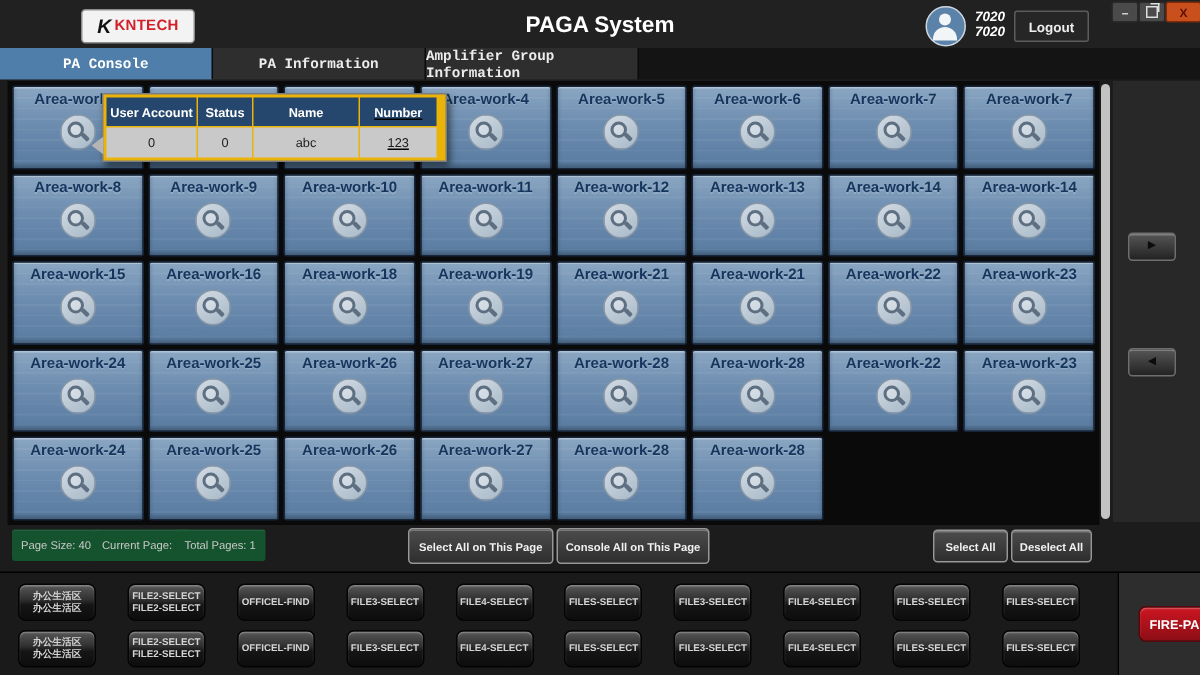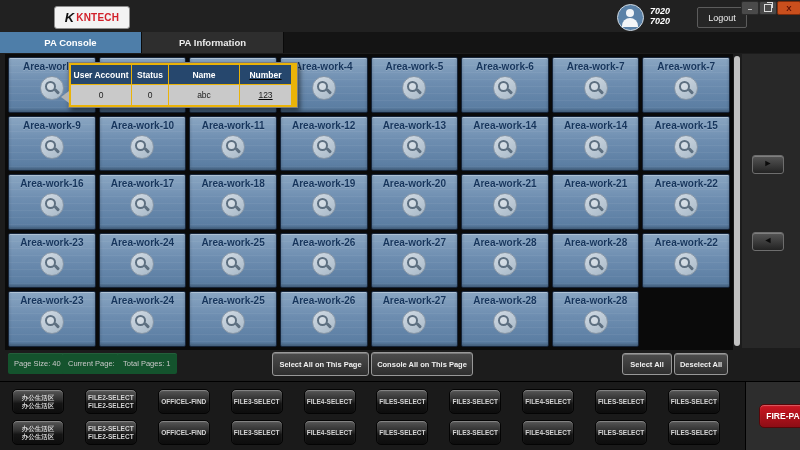--- a/index.html
+++ b/index.html
@@ -15,33 +15,33 @@
   .logo .kmark{color:#111;font-weight:bold;font-style:italic;font-size:13px;line-height:13px;}
   .logo .brand{color:#d2202a;font-weight:bold;font-size:10px;letter-spacing:.2px;}
   .apptitle{position:absolute;left:0;right:0;top:8px;text-align:center;color:#fff;
     font-size:15px;font-weight:bold;pointer-events:none;}
   .avatar{position:absolute;left:617px;top:4px;width:25px;height:25px;border-radius:50%;
     background:#5b82a8;border:1px solid #cfd8e0;}
   .avatar::before{content:"";position:absolute;left:8px;top:4px;width:8px;height:8px;border-radius:50%;background:#f2f5f8;}
   .avatar::after{content:"";position:absolute;left:4px;top:13px;width:16px;height:9px;border-radius:8px 8px 0 0;background:#f2f5f8;}
   .uid{position:absolute;left:650px;top:6px;color:#fff;font-size:9px;font-weight:bold;line-height:10px;font-style:italic;}
   .logoutbtn{position:absolute;left:676px;top:7px;width:48px;height:19px;background:#262626;
-    border:1px solid #5c5c5c;border-radius:2px;color:#eee;font-size:9px;font-weight:normal;
-    display:flex;align-items:center;justify-content:center;margin-left:21px;}
+    border:1px solid #5c5c5c;border-radius:2px;color:#eee;font-size:9px;font-weight:bold;
+    display:flex;align-items:center;justify-content:center;}
   .winctl{position:absolute;top:1px;height:12px;border-radius:2px;display:flex;align-items:center;
     justify-content:center;font-size:8px;font-weight:bold;color:#e8e8e8;}
   .wmin{left:741px;width:16px;background:#4a4a4a;border:1px solid #2a2a2a;}
   .wrest{left:759px;width:16px;background:#4a4a4a;border:1px solid #2a2a2a;}
   .wrest .sq{width:6px;height:6px;border:1px solid #ddd;position:relative;}
   .wrest .sq::before{content:"";position:absolute;left:2px;top:-3px;width:5px;height:5px;border:1px solid #ddd;border-bottom:none;border-left:none;}
   .wclose{left:777px;width:22px;background:#c94f1d;border:1px solid #7c2c0c;color:#5c1005;}
   
   .tabrow{position:absolute;left:0;top:32px;width:800px;height:21px;background:#141414;}
   .tab{position:absolute;top:0;height:21px;display:flex;align-items:center;justify-content:center;
-    font-size:9.5px;font-weight:bold;color:#ececec;background:#2e2e2e;border-right:1px solid #0a0a0a;}
+    font-size:9.5px;font-weight:bold;color:#ececec;background:#2e2e2e;border-right:1px solid #0a0a0a;font-family:Liberation Mono, monospace;}
   .tab.active{background:#4e7ea9;color:#fff;}
   .tab1{left:0;width:141px;} .tab2{left:142px;width:141px;} .tab3{left:284px;width:141px;}
   
   .gridwrap{position:absolute;left:5px;top:54px;width:722px;height:290px;background:#0a0a0a;
     padding:3px;display:grid;grid-template-columns:repeat(8,1fr);grid-template-rows:repeat(5,1fr);gap:3px;}
   .cell{background:
       repeating-linear-gradient(180deg,rgba(255,255,255,0.05) 0 1px,rgba(0,0,0,0) 1px 7px),
       linear-gradient(180deg,#8aa6c2 0%,#6d8db0 45%,#587ba0 100%);
     border:1px solid #16253a;border-radius:2px;
     box-shadow:inset 0 1px 0 rgba(255,255,255,.3), inset 0 -2px 3px rgba(0,0,0,.25);
@@ -103,36 +103,38 @@
     box-shadow:inset 0 1px 1px rgba(255,255,255,.3);}
 </style>
 </head>
 <body>
 
 <div class="topbar">
   <div class="logo">
     <span class="kmark">K</span>
     <span class="brand">KNTECH</span>
   </div>
+  <div class="apptitle">PAGA System</div>
   <div class="avatar"></div>
   <div class="uid">
     <div>7020</div>
     <div>7020</div>
   </div>
   <div class="logoutbtn">Logout</div>
   <div class="winctl wmin">–</div>
   <div class="winctl wrest">
       <span class="sq"></span>
     </div>
   <div class="winctl wclose">X</div>
 </div>
 
 <div class="tabrow">
   <div class="tab tab1 active">PA Console</div>
   <div class="tab tab2">PA Information</div>
+  <div class="tab tab3">Amplifier Group Information</div>
 </div>
 
 <div class="gridwrap">
     <div class="cell">
       <div class="cl">Area-work-1</div>
       <div class="mag"></div>
     </div>
     <div class="cell">
       <div class="cl">Area-work-2</div>
       <div class="mag"></div>
@@ -155,20 +157,24 @@
     </div>
     <div class="cell">
       <div class="cl">Area-work-7</div>
       <div class="mag"></div>
     </div>
     <div class="cell">
       <div class="cl">Area-work-7</div>
       <div class="mag"></div>
     </div>
     <div class="cell">
+      <div class="cl">Area-work-8</div>
+      <div class="mag"></div>
+    </div>
+    <div class="cell">
       <div class="cl">Area-work-9</div>
       <div class="mag"></div>
     </div>
     <div class="cell">
       <div class="cl">Area-work-10</div>
       <div class="mag"></div>
     </div>
     <div class="cell">
       <div class="cl">Area-work-11</div>
       <div class="mag"></div>
@@ -191,33 +197,25 @@
     </div>
     <div class="cell">
       <div class="cl">Area-work-15</div>
       <div class="mag"></div>
     </div>
     <div class="cell">
       <div class="cl">Area-work-16</div>
       <div class="mag"></div>
     </div>
     <div class="cell">
-      <div class="cl">Area-work-17</div>
-      <div class="mag"></div>
-    </div>
-    <div class="cell">
       <div class="cl">Area-work-18</div>
       <div class="mag"></div>
     </div>
     <div class="cell">
       <div class="cl">Area-work-19</div>
-      <div class="mag"></div>
-    </div>
-    <div class="cell">
-      <div class="cl">Area-work-20</div>
       <div class="mag"></div>
     </div>
     <div class="cell">
       <div class="cl">Area-work-21</div>
       <div class="mag"></div>
     </div>
     <div class="cell">
       <div class="cl">Area-work-21</div>
       <div class="mag"></div>
     </div>

